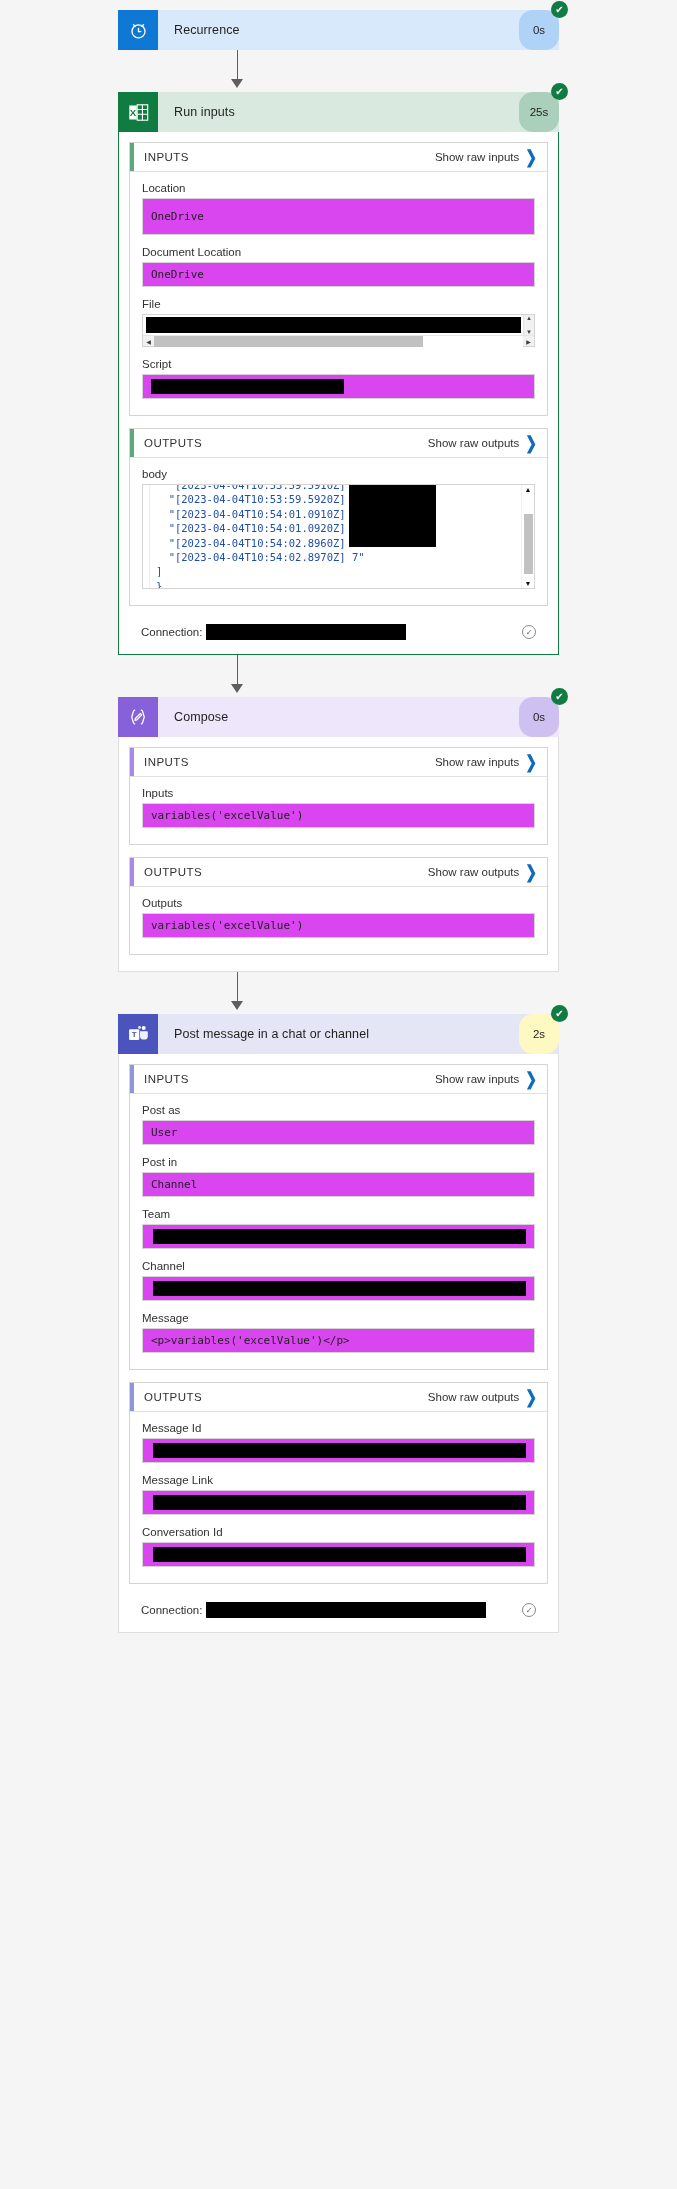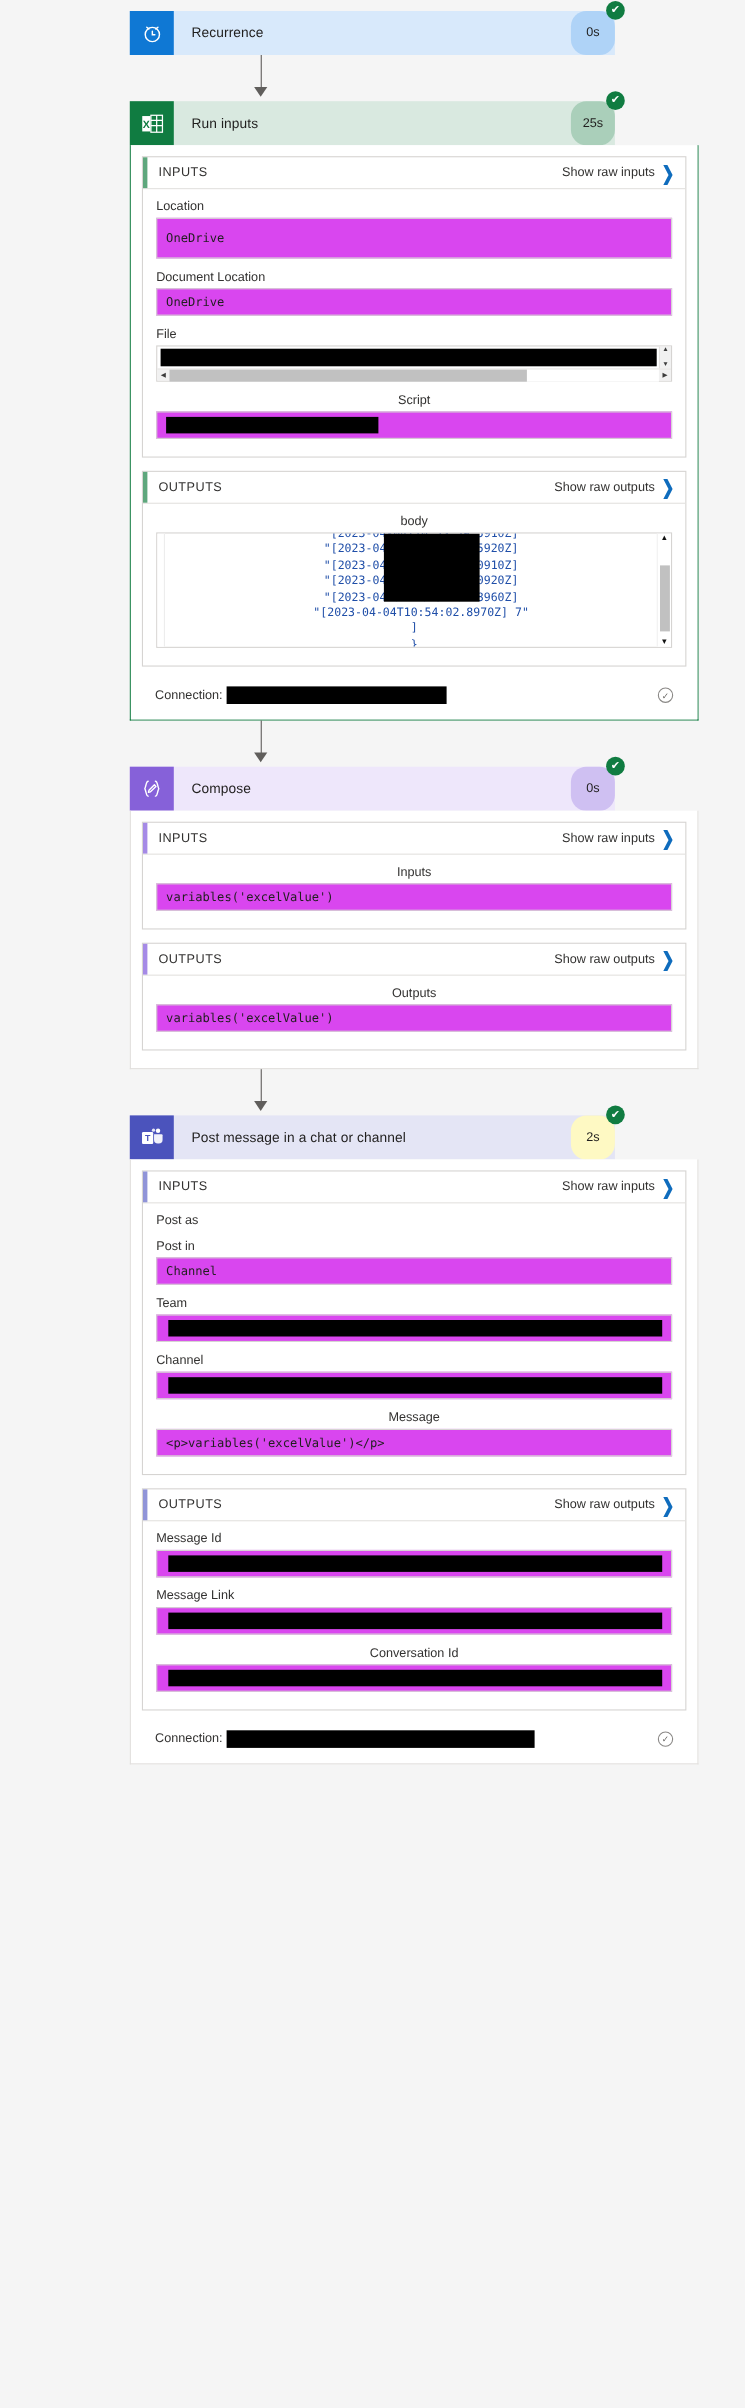--- a/index.html
+++ b/index.html
@@ -20,21 +20,21 @@
   .connector .line {
     position:absolute; left:237px; top:0; width:1px; height:32px; background:#605e5c;
   }
   .connector .head {
     position:absolute; left:231px; top:29px; width:0; height:0;
     border-left:6.5px solid transparent; border-right:6.5px solid transparent;
     border-top:9px solid #605e5c;
   }
 
   
-  .card { position: relative; margin: 0 auto; width: 517px; background:#fff; }
+  .card { position: relative; margin: 0 auto; width: 441px; background:#fff; }
   .card.bordered { border:1px solid #107c41; border-top:none; }
   .card-shell { position: relative; width:441px; margin:0 auto; }
 
   .card-header {
     display:flex; align-items:stretch; height:40px; position:relative;
   }
   .hdr-icon {
     width:40px; min-width:40px; display:flex; align-items:center; justify-content:center;
   }
   .hdr-title {
@@ -94,21 +94,21 @@
   .show-raw {
     display:flex; align-items:center; gap:6px; font-size:11.5px; color:#323130;
     cursor:pointer;
   }
   .chev {
     color:#0f6cbd; font-size:14px; font-weight:bold; line-height:1; transform:scaleY(1.25);
   }
   .section-content { padding:10px 12px 14px 12px; }
 
   .field { margin-bottom:11px; }
-  .field:last-child { margin-bottom:2px;text-align:center; }
+  .field:last-child { margin-bottom:2px; }
   .field-label { font-size:11.5px; color:#323130; margin-bottom:4px; }
   .field-box {
     border:1px solid #d6d4d2; background:#d946ef; min-height:25px;
     display:flex; align-items:center; padding:4px 8px;
     font-family:"DejaVu Sans Mono", monospace; font-size:11px; color:#201f1e;
   }
   .field-box.tall { min-height:37px; }
   .redact { display:block; background:#000; height:15px; }
 
   
@@ -403,20 +403,21 @@
             <span class="section-title">INPUTS</span>
             <span class="show-raw">
               <span>Show raw inputs</span>
               <span class="chev">❯</span>
             </span>
           </div>
           <div class="section-content">
 
             <div class="field">
               <div class="field-label">Post as</div>
+              <div class="field-box">User</div>
             </div>
 
             <div class="field">
               <div class="field-label">Post in</div>
               <div class="field-box">Channel</div>
             </div>
 
             <div class="field">
               <div class="field-label">Team</div>
               <div class="field-box">

